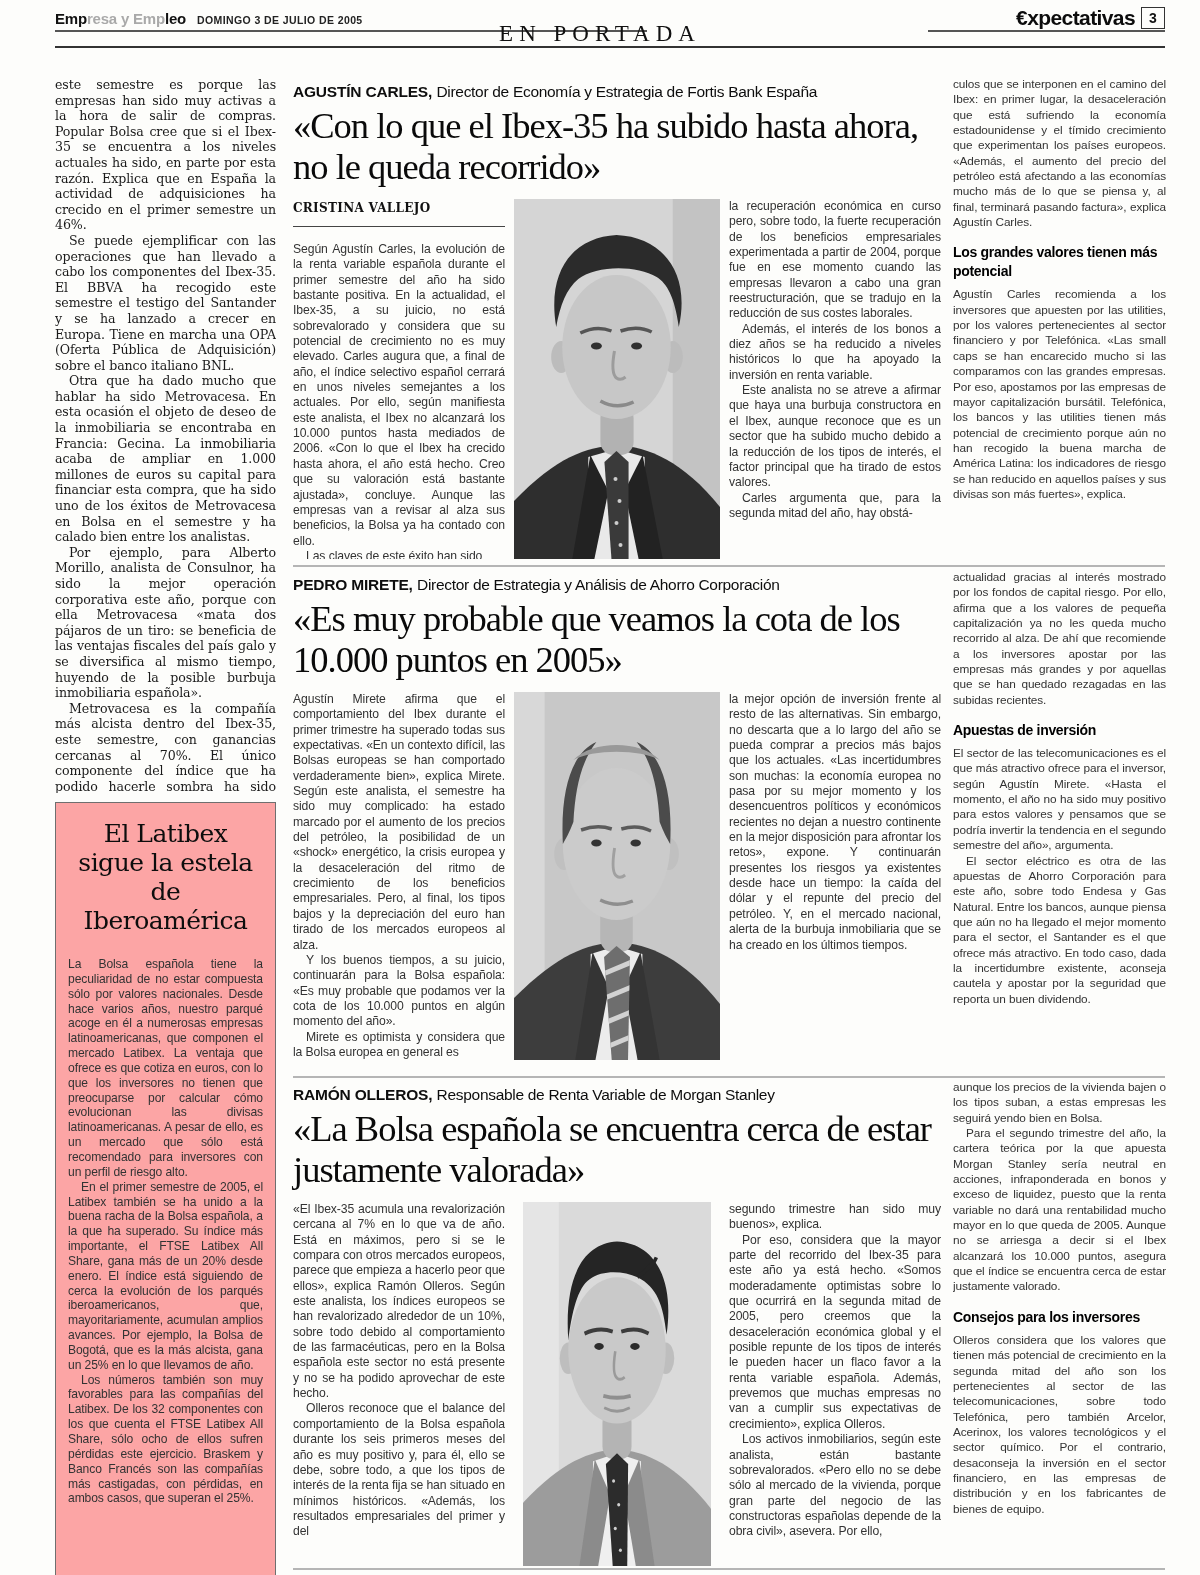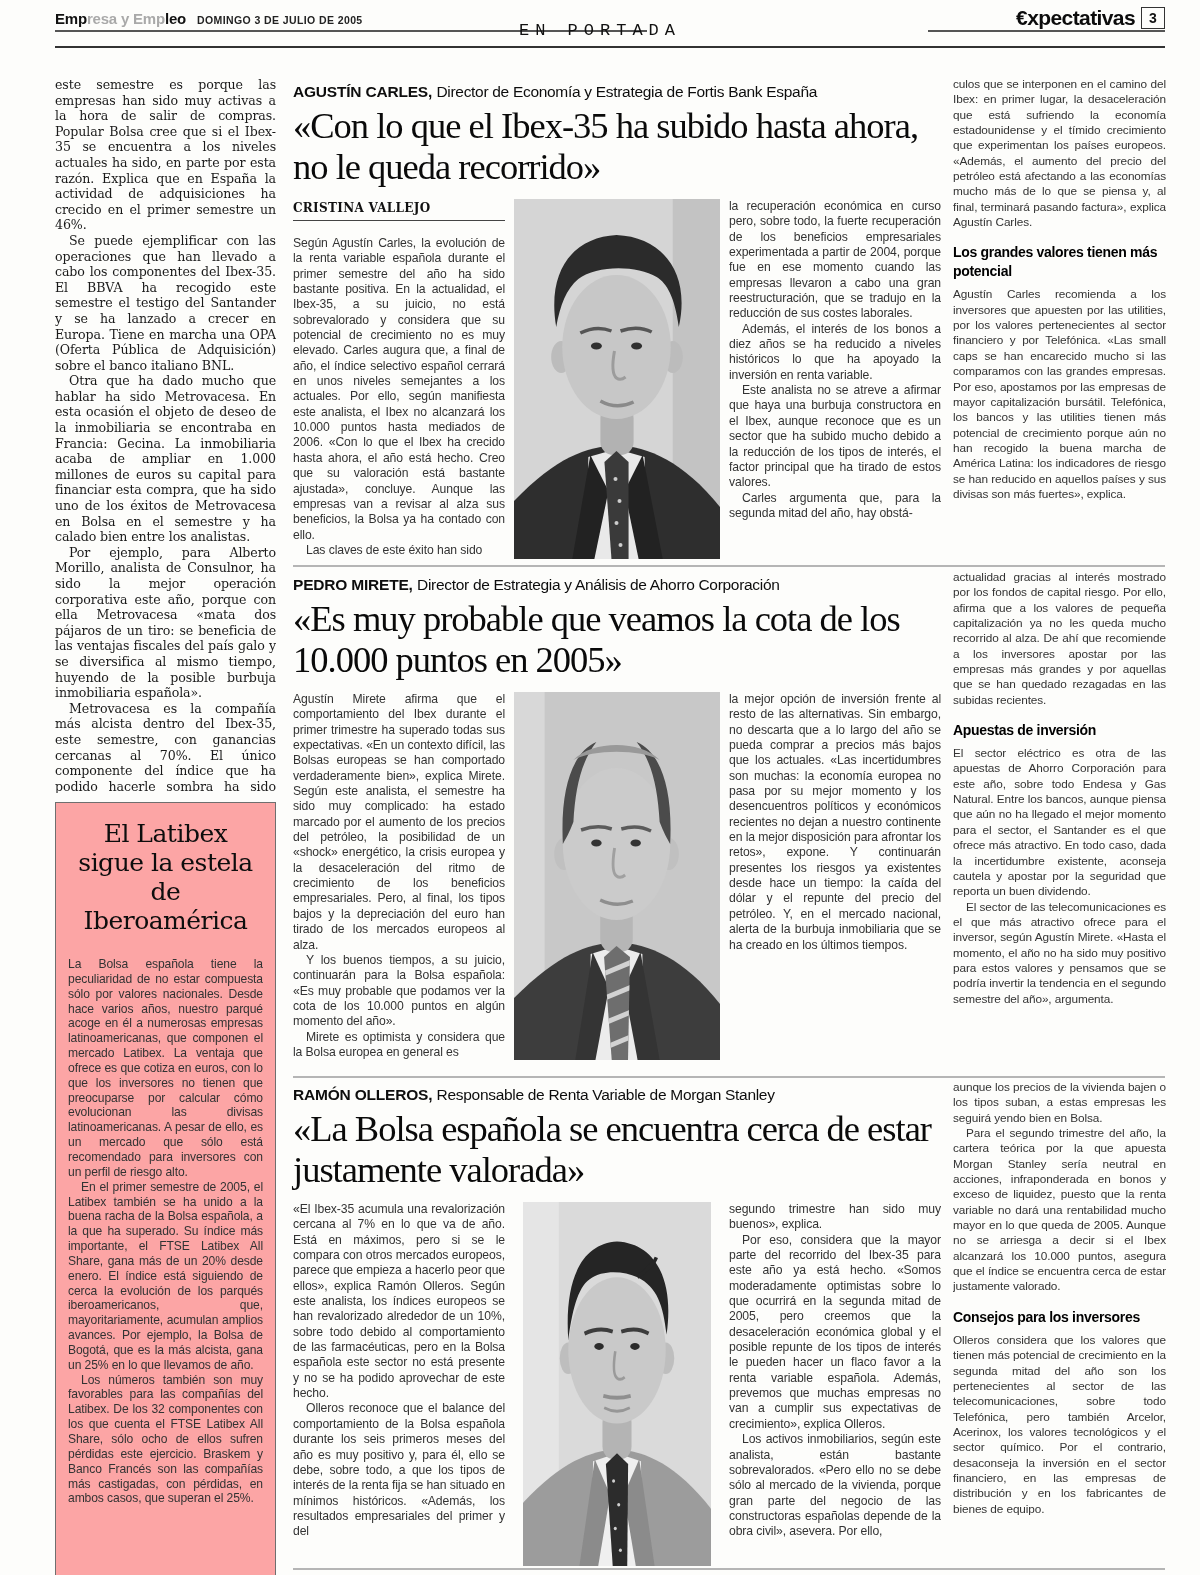--- a/index.html
+++ b/index.html
@@ -10,21 +10,21 @@
   .hdr-brand{position:absolute;left:55px;top:10px;font-size:15px;font-weight:bold;letter-spacing:-0.2px;color:#111;text-align:center;}
   .hdr-brand .g{color:#a9a9a9;}
   .hdr-date{font-size:10.5px;font-weight:bold;letter-spacing:0.4px;color:#222;margin-left:7px;}
   .hdr-right{position:absolute;right:35px;top:6px;display:flex;align-items:center;}
   .hdr-logo{font-size:21px;font-weight:bold;letter-spacing:-0.6px;color:#0c0c0c;}
   .hdr-pagenum{display:inline-block;border:1.5px solid #333;min-width:22px;height:20px;line-height:20px;
                text-align:center;font-size:14px;font-weight:bold;margin-left:6px;color:#111;}
   .rule-left{position:absolute;left:55px;top:30px;width:592px;height:1.5px;background:#555;}
   .rule-right{position:absolute;left:928px;top:30px;width:237px;height:1.5px;background:#555;}
   .section-title{position:absolute;left:0;right:0;top:21px;text-align:center;
-                 font-family:Liberation Mono, monospace;font-size:17px;letter-spacing:6px;color:#111;}
+                 font-family:Liberation Serif, serif;font-size:23px;letter-spacing:6px;color:#111;}
   .rule-full{position:absolute;left:55px;top:46px;width:1110px;height:2px;background:#333;}
 
   
   .col-left{position:absolute;left:55px;top:77px;width:221px;height:716px;overflow:hidden;}
   .col-left p{font-family:"DejaVu Serif",serif;font-size:12.6px;line-height:15.6px;
               text-align:justify;margin:0;color:#1a1a1a;letter-spacing:-0.1px;}
   .col-left p + p{text-indent:14px;}
 
   
   .latibex-box{position:absolute;left:55px;top:802px;width:221px;height:956px;box-sizing:border-box;
@@ -45,21 +45,21 @@
   .headline{font-family:Liberation Serif, serif;font-weight:normal;font-size:36.5px;line-height:41px;
             letter-spacing:-1px;color:#0a0a0a;margin:4px 0 12px;}
   .art-row{display:flex;gap:9px;overflow:hidden;}
   .art1 .art-row{height:360px;}
   .art2 .art-row{height:368px;}
   .art3 .art-row{height:364px;gap:18px;}
   .art-col{flex:0 0 212px;width:212px;overflow:hidden;}
   .art-col p{font-size:12.2px;line-height:15.35px;text-align:justify;margin:0;color:#333;letter-spacing:-0.1px;}
   .art-col p + p{text-indent:13px;}
   .byline{font-family:"DejaVu Serif",serif;font-size:12px;font-weight:bold;letter-spacing:0.3px;
-          color:#111;border-bottom:1.5px solid #444;padding-bottom:5px;margin:2px 0 15px;}
+          color:#111;border-bottom:1.5px solid #444;padding-bottom:11px;margin:2px 0 15px;}
   .photo{flex:1 1 auto;margin:0;overflow:hidden;background:#cfcfcf;}
   .photo svg{display:block;width:100%;height:100%;}
 
   
   .rc{position:absolute;left:953px;width:213px;overflow:hidden;}
   .rc1{top:77px;height:482px;}
   .rc2{top:570px;height:500px;}
   .rc3{top:1080px;height:486px;}
   .rc p{font-size:11.8px;line-height:15.35px;text-align:justify;margin:0;color:#333;letter-spacing:-0.1px;}
   .rc p + p{text-indent:13px;}
@@ -262,22 +262,22 @@
         <p>Agustín Carles recomienda a los inversores que apuesten por las utilities, por los valores pertenecientes al sector financiero y por Telefónica. «Las small caps se han encarecido mucho si las comparamos con las grandes empresas. Por eso, apostamos por las empresas de mayor capitalización bursátil. Telefónica, los bancos y las utilities tienen más potencial de crecimiento porque aún no han recogido la buena marcha de América Latina: los indicadores de riesgo se han reducido en aquellos países y sus divisas son más fuertes», explica.</p>
       </div>
   </section>
 
   <section class="rc rc2">
     <div>
         <p>actualidad gracias al interés mostrado por los fondos de capital riesgo. Por ello, afirma que a los valores de pequeña capitalización ya no les queda mucho recorrido al alza. De ahí que recomiende a los inversores apostar por las empresas más grandes y por aquellas que se han quedado rezagadas en las subidas recientes.</p>
       </div>
     <h3>Apuestas de inversión</h3>
     <div>
+        <p>El sector de las telecomunicaciones es el que más atractivo ofrece para el inversor, según Agustín Mirete. «Hasta el momento, el año no ha sido muy positivo para estos valores y pensamos que se podría invertir la tendencia en el segundo semestre del año», argumenta.</p>
         <p>El sector eléctrico es otra de las apuestas de Ahorro Corporación para este año, sobre todo Endesa y Gas Natural. Entre los bancos, aunque piensa que aún no ha llegado el mejor momento para el sector, el Santander es el que ofrece más atractivo. En todo caso, dada la incertidumbre existente, aconseja cautela y apostar por la seguridad que reporta un buen dividendo.</p>
-        <p>El sector de las telecomunicaciones es el que más atractivo ofrece para el inversor, según Agustín Mirete. «Hasta el momento, el año no ha sido muy positivo para estos valores y pensamos que se podría invertir la tendencia en el segundo semestre del año», argumenta.</p>
       </div>
   </section>
 
   <section class="rc rc3">
     <div>
         <p>aunque los precios de la vivienda bajen o los tipos suban, a estas empresas les seguirá yendo bien en Bolsa.</p>
         <p>Para el segundo trimestre del año, la cartera teórica por la que apuesta Morgan Stanley sería neutral en acciones, infraponderada en bonos y exceso de liquidez, puesto que la renta variable no dará una rentabilidad mucho mayor en lo que queda de 2005. Aunque no se arriesga a decir si el Ibex alcanzará los 10.000 puntos, asegura que el índice se encuentra cerca de estar justamente valorado.</p>
       </div>
     <h3>Consejos para los inversores</h3>
     <div>

